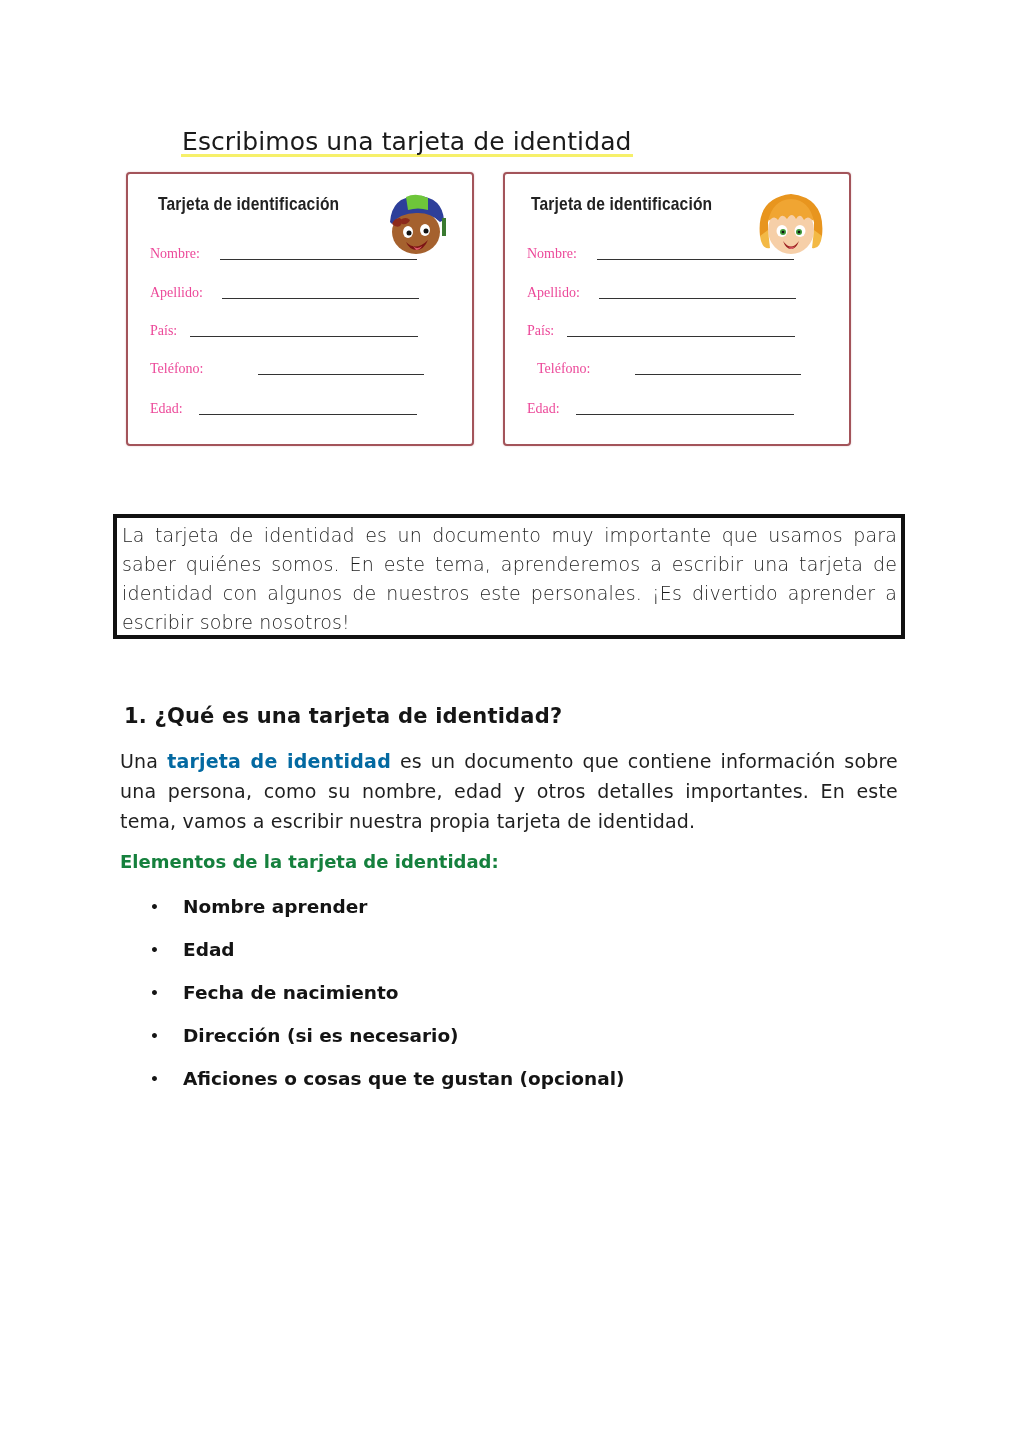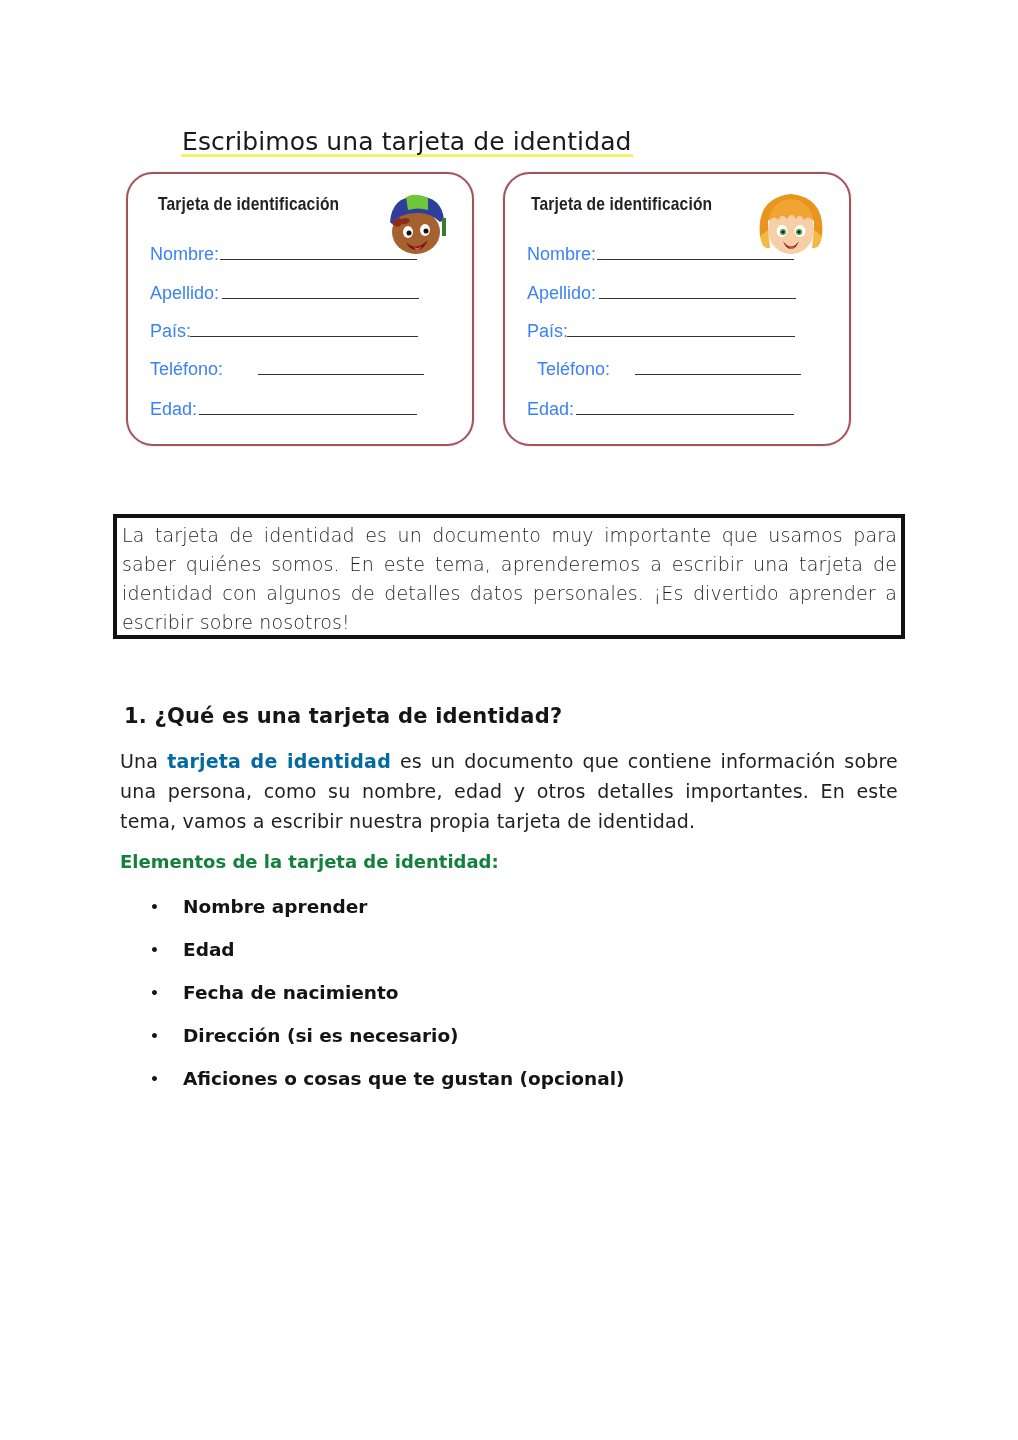--- a/index.html
+++ b/index.html
@@ -34,21 +34,21 @@
       width: 738px;
       height: 288px;
       background: #ffffff;
     }
     .card {
       position: absolute;
       top: 5px;
       width: 348px;
       height: 274px;
       border: 2.5px solid #a3545a;
-      border-radius: 27px;
+      border-radius: 4px;
       box-sizing: border-box;
       background: #ffffff;
       box-shadow: 0 0 2px rgba(163, 84, 90, 0.35);
     }
     .card.left { left: 4px; }
     .card.right { left: 381px; }
     .card-title {
       position: absolute;
       left: 30px;
       top: 19px;
@@ -57,23 +57,23 @@
       font-weight: bold;
       color: #222222;
       transform: scaleX(0.82);
       transform-origin: left center;
       letter-spacing: 0.2px;
     }
     .card.right .card-title { left: 26px; }
     .field {
       position: absolute;
       left: 22px;
-      font-family: Liberation Sans, sans-serif;
-      font-size: 18px;
-      color: #3b82f6;
+      font-family: Liberation Serif, serif;
+      font-size: 14px;
+      color: #ec4899;
       height: 20px;
       line-height: 20px;
     }
     .field .lbl {
       position: absolute;
       left: 0;
       top: 0;
       white-space: nowrap;
     }
     .field .line {
@@ -247,21 +247,21 @@
       <span class="line" style="left:98px; width:166px;"></span>
     </div>
     <div class="field" style="top:225px; width:300px;">
       <span class="lbl">Edad:</span>
       <span class="line" style="left:49px; width:218px;"></span>
     </div>
   </div>
 </div>
 
 <div class="doc-box">
-  <span>La tarjeta de identidad es un documento muy importante que usamos para saber quiénes somos. En este tema, aprenderemos a escribir una tarjeta de identidad con algunos de detalles datos personales. ¡Es divertido aprender a escribir sobre nosotros!</span>
+  <span>La tarjeta de identidad es un documento muy importante que usamos para saber quiénes somos. En este tema, aprenderemos a escribir una tarjeta de identidad con algunos de nuestros este personales. ¡Es divertido aprender a escribir sobre nosotros!</span>
 </div>
 
 <div class="section-heading">1. ¿Qué es una tarjeta de identidad?</div>
 
 <div class="paragraph"><span>Una </span><b>tarjeta de identidad</b><span> es un documento que contiene información sobre una persona, como su nombre, edad y otros detalles importantes. En este tema, vamos a escribir nuestra propia tarjeta de identidad.</span></div>
 
 <div class="subheading">Elementos de la tarjeta de identidad:</div>
 
 <ul class="bullets">
   <li>

